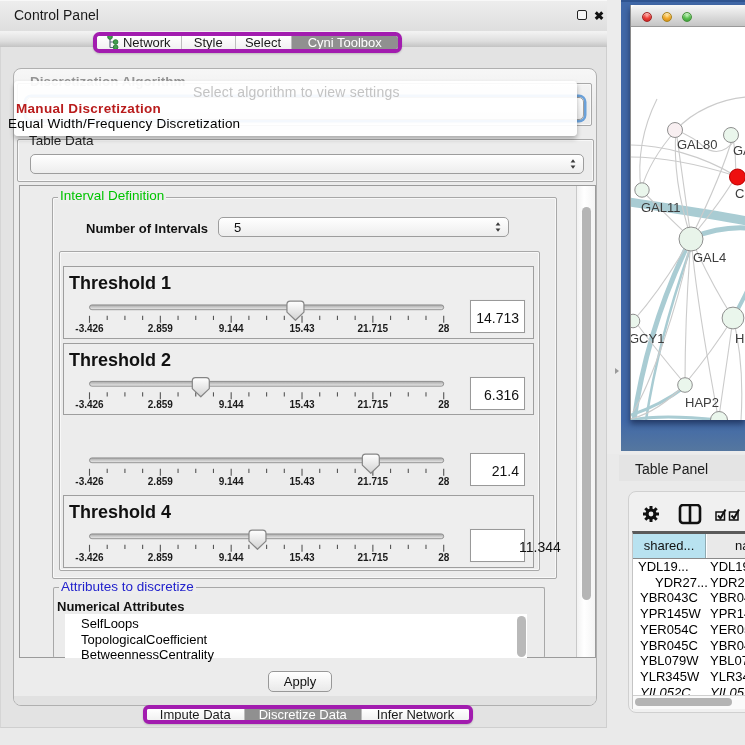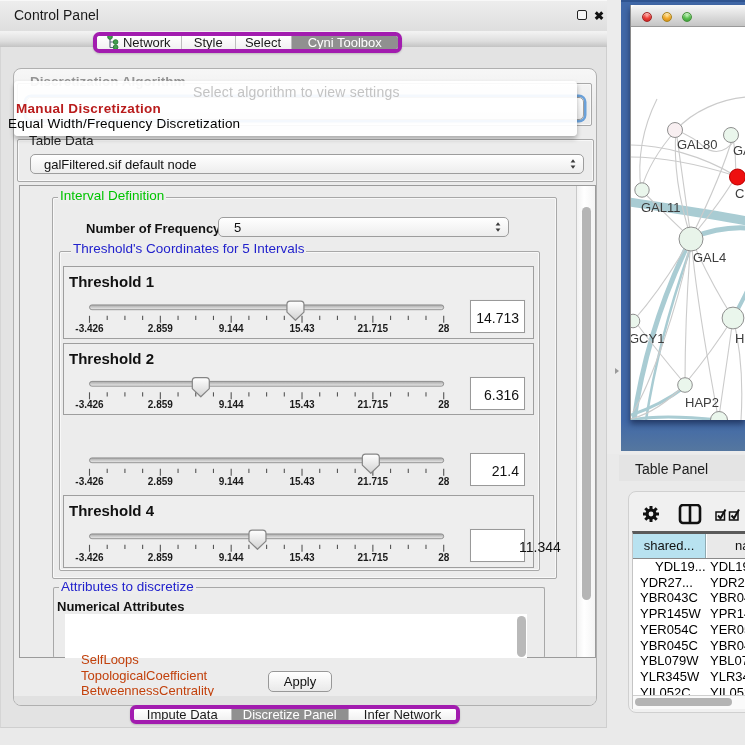--- a/index.html
+++ b/index.html
@@ -28,21 +28,21 @@
 .group { position:absolute; border:1px solid #a8a8a8; border-radius:2px; box-shadow:inset 0 0 0 1px #f8f8f8; }
 .glabel { position:absolute; background:transparent; font-size:13.5px; padding:0 2px; }
 
 
 .combo { position:absolute; border:1px solid #9d9d9d; border-radius:5px; background:linear-gradient(#ffffff,#ededed); font-size:13px; color:#111; display:flex; align-items:center; }
 .combo .tx { padding-left:9px; }
 .combo .arr { position:absolute; right:5px; top:50%; transform:translateY(-50%); width:10px; height:13px; }
 
 
 .thp { position:absolute; left:63px; width:471px; height:72.5px; border:1px solid #9e9e9e; background:#eeeeee; }
-.thp .lbl { position:absolute; left:5px; top:6px; font-size:15px; font-weight:bold; color:#111;text-align:right; }
+.thp .lbl { position:absolute; left:5px; top:6px; font-size:18px; font-weight:bold; color:#111;text-align:right; }
 .valbox { position:absolute; width:55px; height:33px; background:#ffffff; border:1px solid #999999; box-shadow:0 0 0 1px #ebebeb; font-size:14px; color:#111; text-align:right; padding:9px 5px 0 0; }
 
 
 #tpbar { left:619px; top:454.5px; width:126px; height:26px; background:#e4e4e4; }
 #tpbartxt { left:635px; top:461px; font-size:14px; color:#1a1a1a; }
 #tcard { left:628px; top:491px; width:130px; height:222px; background:#f0f0f0; border:1px solid #d0d0d0; border-radius:8px; }
 
 .trow { position:absolute; left:633px; width:112px; height:16px; font-size:13px; color:#000; }
 </style>
 </head>
@@ -153,43 +153,41 @@
 
   <div class="group" style="left:17px; top:83px; width:575px; height:43px;"></div>
   <div class="glabel" style="left:28px; top:74px; font-weight:bold; color:#949494;">Discretization Algorithm</div>
   <div class="combo" style="left:26px; top:97px; width:558px; height:23px; box-shadow:0 0 0 2.5px #6ba1d9;">
       <span class="tx"></span>
     </div>
 
   <div class="group" style="left:17px; top:139px; width:577px; height:43px;"></div>
   <div class="glabel" style="left:27px; top:133px; color:#222;">Table Data</div>
   <div class="combo" style="left:30px; top:154px; width:554px; height:20px;">
-      <span class="tx" style="padding-left:13px;">galFiltered.sif default node</span>
     <svg class="arr" viewBox="0 0 10 13">
         <path d="M2.6 5 L5 1.8 L7.4 5 Z" fill="#3a3a3a"></path>
         <path d="M2.6 8 L5 11.2 L7.4 8 Z" fill="#3a3a3a"></path>
       </svg>
   </div>
 
   <div class="abs" style="left:19px; top:185px; width:577px; height:473px; border:1px solid #9b9b9b;"></div>
 
   <div class="group" style="left:52px; top:196.5px; width:505px; height:382.5px;"></div>
   <div class="glabel" style="left:58px; top:188px; color:#00c400; background:#ededed;">Interval Definition</div>
 
-  <div class="abs" style="left:86px; top:220.5px; font-size:13px; font-weight:bold; color:#111;">Number of Frequency</div>
+  <div class="abs" style="left:86px; top:220.5px; font-size:13px; font-weight:bold; color:#111;">Number of Intervals</div>
   <div class="combo" style="left:218px; top:217px; width:291px; height:20px;">
       <span class="tx" style="padding-left:15px;">5</span>
     <svg class="arr" viewBox="0 0 10 13">
         <path d="M2.6 5 L5 1.8 L7.4 5 Z" fill="#3a3a3a"></path>
         <path d="M2.6 8 L5 11.2 L7.4 8 Z" fill="#3a3a3a"></path>
       </svg>
   </div>
 
   <div class="group" style="left:59px; top:251px; width:481px; height:320px;"></div>
-  <div class="glabel" style="left:71px; top:241px; color:#2222cc; background:#ededed;">Threshold's Coordinates for 5 Intervals</div>
 
   <div class="thp" style="top:266px;">
       <div class="lbl">Threshold 1</div>
     </div>
 
   <div class="thp" style="top:342.5px;">
       <div class="lbl">Threshold 2</div>
     </div>
 
 
@@ -328,35 +326,35 @@
 
   <div class="valbox abs" style="left:470px; top:300px;">14.713</div>
   <div class="valbox abs" style="left:470px; top:377px;">6.316</div>
   <div class="valbox abs" style="left:470px; top:453px;">21.4</div>
   <div class="valbox abs" style="left:470px; top:529px;padding-left:48px;">11.344</div>
 
   <div class="group" style="left:53px; top:586.5px; width:492px; height:71px; border-bottom:none; box-shadow:none;"></div>
   <div class="glabel" style="left:59px; top:578.8px; color:#2222cc; background:#ededed;">Attributes to discretize</div>
   <div class="abs" style="left:57px; top:599px; font-size:13px; font-weight:bold; color:#111;">Numerical Attributes</div>
   <div class="abs" style="left:65px; top:614px; width:462px; height:44px; background:#ffffff;">
-    <div style="padding:2px 0 0 16px; font-size:13px; color:#c2410c; line-height:15.7px;margin-top:36px;">SelfLoops<br>TopologicalCoefficient<br>BetweennessCentrality</div>
+    <div style="padding:2px 0 0 16px; font-size:13px; color:#000000; line-height:15.7px;">SelfLoops<br>TopologicalCoefficient<br>BetweennessCentrality</div>
     <div style="position:absolute; right:1px; top:2px; width:9px; height:41px; background:#b9b9b9; border-radius:5px;"></div>
   </div>
 
   <div class="abs" style="left:576px; top:186px; width:19px; height:471px; background:linear-gradient(90deg,#f2f2f2,#ffffff 40%,#f4f4f4); border-left:1px solid #c9c9c9;"></div>
   <div class="abs" style="left:582px; top:207px; width:9px; height:393px; background:#b5b5b5; border-radius:5px;"></div>
 
   <div class="abs" style="left:14px; top:696px; width:582px; height:9px; background:#e1e1e1; border-radius:0 0 7px 7px;"></div>
 
   <div class="abs" style="left:268px; top:671px; width:64px; height:21px; border:1px solid #989898; border-radius:5px; background:linear-gradient(#ffffff,#e9e9e9); font-size:13px; color:#111; text-align:center; padding-top:2px;">Apply</div>
 
-  <div class="abs" style="left:130px; top:704.5px;">
+  <div class="abs" style="left:143px; top:704.5px;">
     <div class="seg" style="height:19.5px; border-radius:6px;">
       <div class="it" style="width:96.5px;">Impute Data</div>
-      <div class="it sel" style="width:117.5px;">Discretize Panel</div>
+      <div class="it sel" style="width:117.5px;">Discretize Data</div>
       <div class="it" style="width:108px;">Infer Network</div>
     </div>
   </div>
 
   <div class="abs" style="left:14px; top:81px; width:563px; height:55px; background:rgba(255,255,255,0.93); border-radius:4px; box-shadow:0 3px 5px rgba(0,0,0,0.28); z-index:5;"></div>
   <div class="abs" style="left:193px; top:83.5px; font-size:14px; color:#c3c3c3; letter-spacing:0.2px; z-index:6;">Select algorithm to view settings</div>
   <div class="abs" style="left:16px; top:100.5px; font-size:13.5px; letter-spacing:0.3px; font-weight:bold; color:#b91c1c; z-index:6;">Manual Discretization</div>
   <div class="abs" style="left:8px; top:116px; font-size:13.5px; letter-spacing:0.2px; color:#000; z-index:6;">Equal Width/Frequency Discretization</div>
 
   <div id="tpbar" class="abs"></div>
@@ -386,28 +384,28 @@
         <path d="M90.5 11.5 L93 14.2 L98 5.5" stroke-width="2"></path>
     </g>
   </svg>
 
   <div class="abs" style="left:632px; top:531px; width:113px; height:178px; background:#ffffff; border-top:3px solid #5a5a5a; border-left:1px solid #c4c4c4;"></div>
   <div class="abs" style="left:633px; top:534px; width:73px; height:24px; background:#b8e2f0; border-right:1px solid #8faab2; font-size:13px; color:#111; text-align:center; padding-top:4px;">shared...</div>
   <div class="abs" style="left:707px; top:534px; width:38px; height:24px; background:#e9e9e9; font-size:13px; color:#111; padding:4px 0 0 28px;">na</div>
   <div class="abs" style="left:633px; top:558px; width:112px; height:1px; background:#8a8a8a;"></div>
 
   <div id="rows">
-      <div class="trow" style="top:559px;"><span style="padding-left:22px;">YDL19...</span><span style="position:absolute;left:77px;">YDL194W</span></div>
-      <div class="trow" style="top:574.7px;"><span style="padding-left:7px;">YDR27...</span><span style="position:absolute;left:77px;">YDR277C</span></div>
+      <div class="trow" style="top:559px;"><span style="padding-left:5px;">YDL19...</span><span style="position:absolute;left:77px;">YDL194W</span></div>
+      <div class="trow" style="top:574.7px;"><span style="padding-left:22px;">YDR27...</span><span style="position:absolute;left:77px;">YDR277C</span></div>
       <div class="trow" style="top:590.4px;"><span style="padding-left:7px;">YBR043C</span><span style="position:absolute;left:77px;">YBR043C</span></div>
       <div class="trow" style="top:606.1px;"><span style="padding-left:7px;">YPR145W</span><span style="position:absolute;left:77px;">YPR145W</span></div>
       <div class="trow" style="top:621.8px;"><span style="padding-left:7px;">YER054C</span><span style="position:absolute;left:77px;">YER054C</span></div>
       <div class="trow" style="top:637.5px;"><span style="padding-left:7px;">YBR045C</span><span style="position:absolute;left:77px;">YBR045C</span></div>
       <div class="trow" style="top:653.2px;"><span style="padding-left:7px;">YBL079W</span><span style="position:absolute;left:77px;">YBL079W</span></div>
       <div class="trow" style="top:668.9px;"><span style="padding-left:7px;">YLR345W</span><span style="position:absolute;left:77px;">YLR345W</span></div>
-      <div class="trow" style="top:684.6px;"><span style="padding-left:7px;">YIL052C</span><span style="position:absolute;left:77px;">YIL052C</span></div>
+      <div class="trow" style="top:684.6px;font-style:italic;"><span style="padding-left:7px;">YIL052C</span><span style="position:absolute;left:77px;">YIL052C</span></div>
     </div>
 
   <div class="abs" style="left:633px; top:695px; width:112px; height:14px; background:#fafafa; border-top:1px solid #cfcfcf;"></div>
   <div class="abs" style="left:635px; top:698px; width:97px; height:8px; background:#b4b4b4; border-radius:4px;"></div>
 
   <div class="abs" style="left:615px; top:368px; width:0; height:0; border-top:3px solid transparent; border-bottom:3px solid transparent; border-left:4px solid #9a9a9a;"></div>
 </div>
 
 </body></html>

